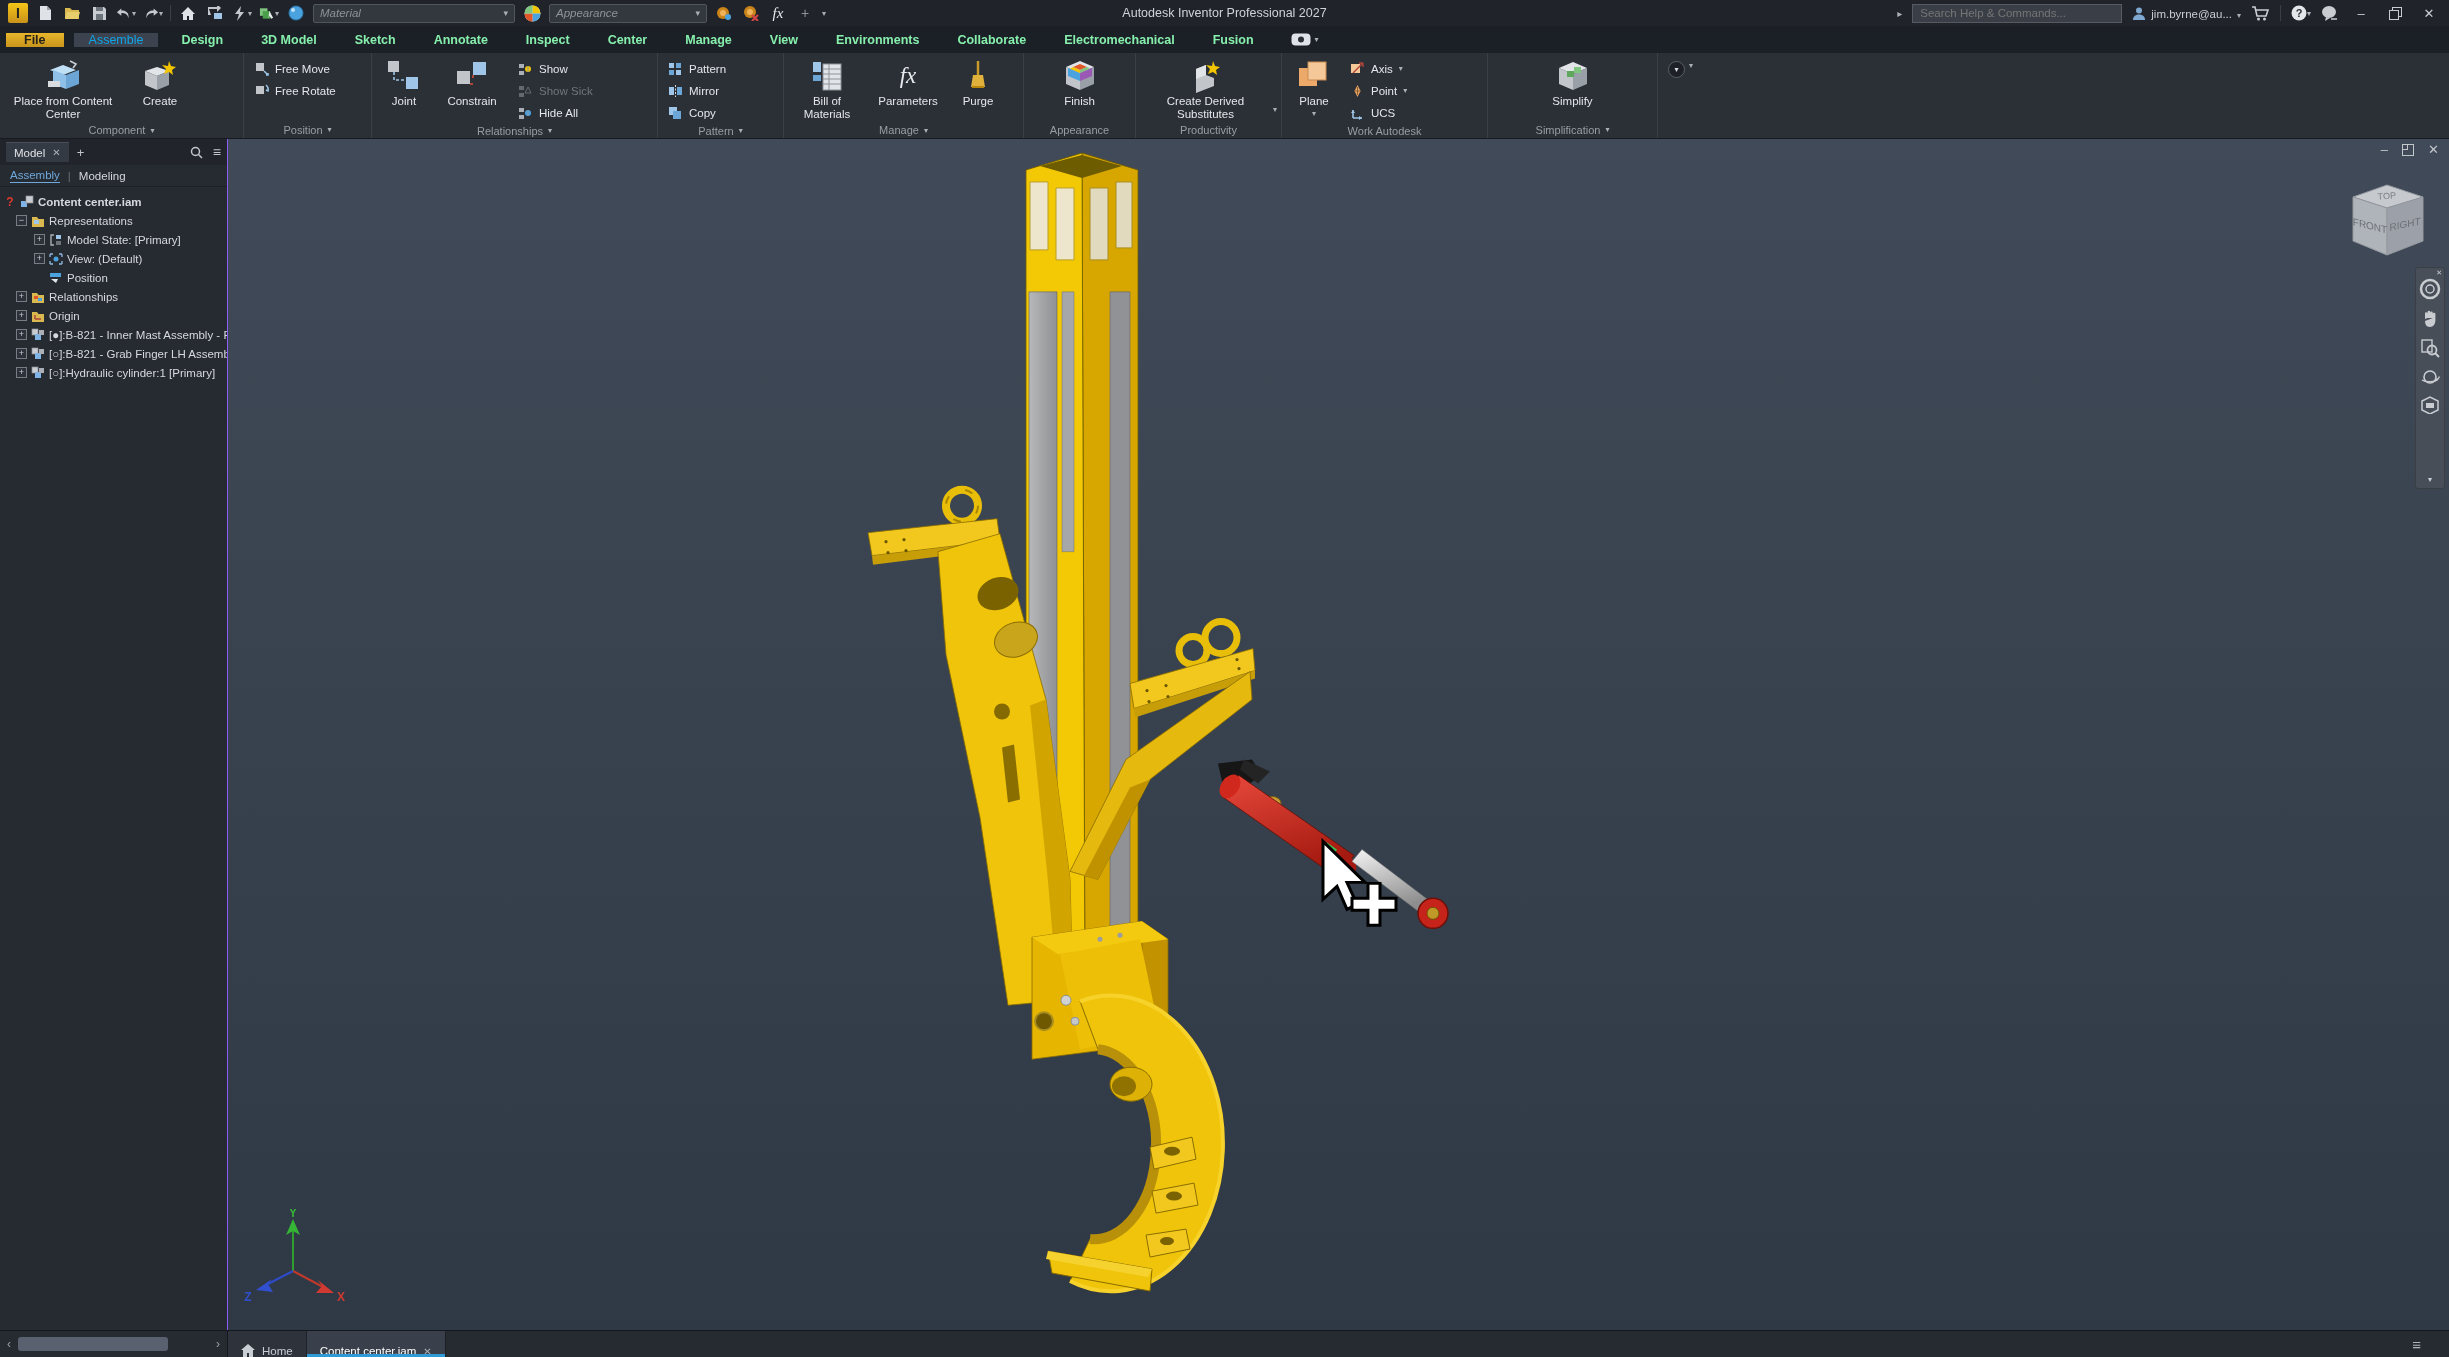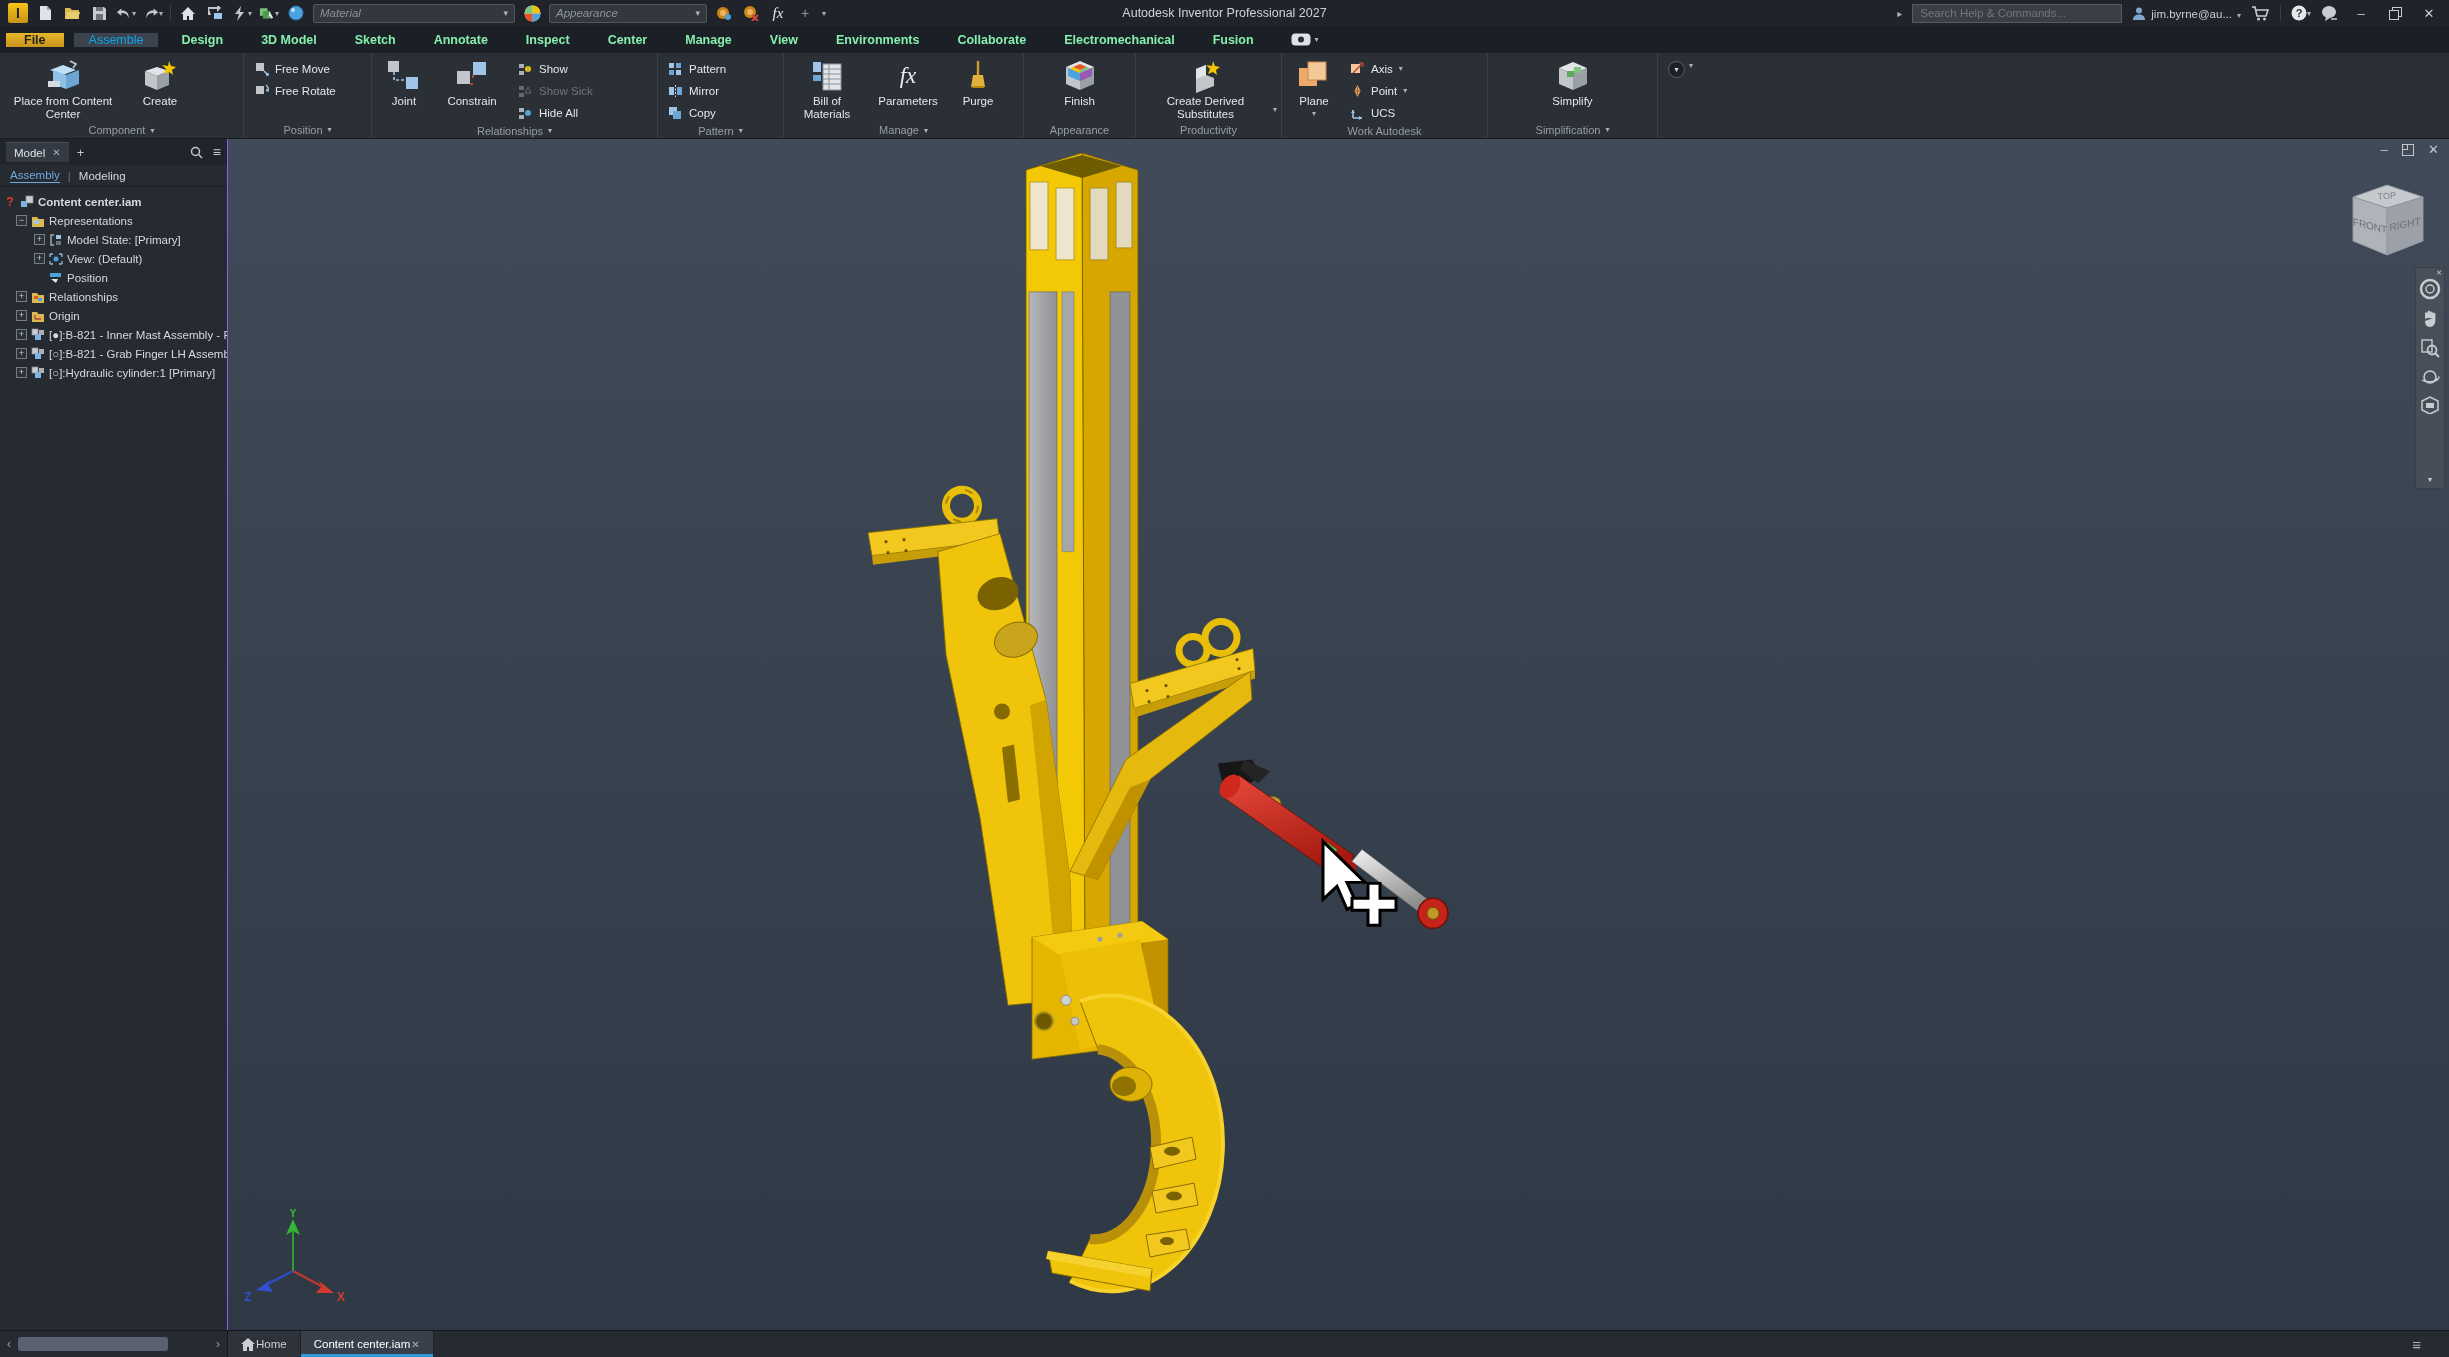--- a/index.html
+++ b/index.html
@@ -73,21 +73,21 @@
   .navx{position:absolute;top:1px;right:2px;font-size:7px;color:#c9cdd2;}
   .navchev{margin-top:auto;font-size:8px;color:#c9cdd2;}
   .triad{position:absolute;left:10px;bottom:26px;z-index:4;}
 
   
   .bottom{height:27px;background:#262a31;border-top:1px solid #14171c;display:flex;align-items:stretch;flex:none;}
   .bscroll{width:228px;display:flex;align-items:center;gap:3px;padding:0 3px;border-right:1px solid #15181d;flex:none;}
   .bsbtn{color:#9aa0a8;font-size:12px;width:12px;text-align:center;}
   .bstrack{flex:1;height:14px;display:flex;}
   .bsthumb{width:150px;height:14px;background:#596070;border-radius:3px;}
-  .dtab{display:flex;align-items:center;gap:1px;padding:0 13px;font-size:11.5px;color:#c9ced4;background:#2e333b;border-right:1px solid #1d2026;position:relative;}
+  .dtab{display:flex;align-items:flex-end;gap:7px;padding:0 13px;font-size:11.5px;color:#c9ced4;background:#2e333b;border-right:1px solid #1d2026;position:relative;}
   .dtab.active{background:#3a404b;color:#fff;}
   .dtab.active::after{content:"";position:absolute;left:0;right:0;bottom:0;height:3px;background:#2f9bd6;}
   .dx{font-size:10px;color:#aab0b6;}
   .bright{margin-left:auto;display:flex;align-items:center;padding-right:28px;color:#aeb3ba;font-size:15px;}
 </style>
 </head>
 <body>
 
 <div class="app">
 

